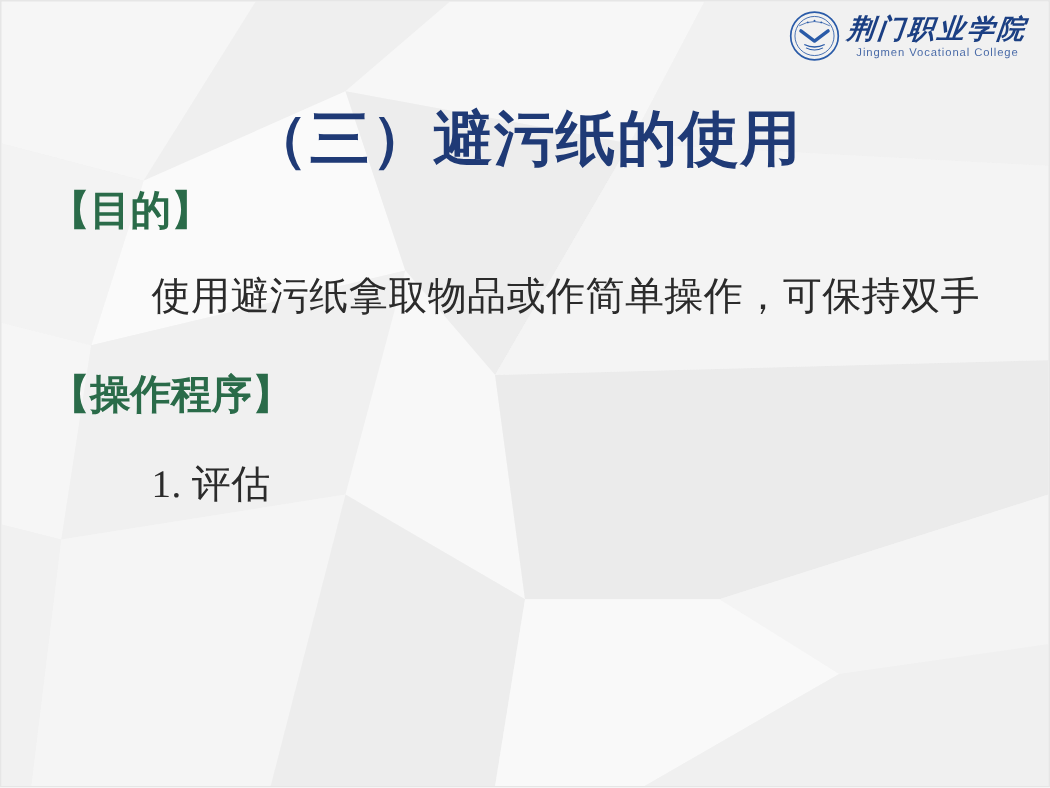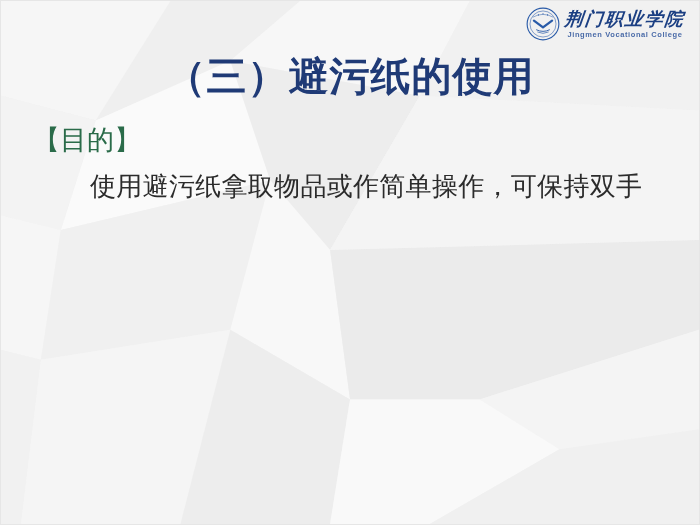--- a/index.html
+++ b/index.html
@@ -53,61 +53,61 @@
     font-weight: bold;
     font-style: italic;
     color: #1b3f83;
     letter-spacing: 2px;
     white-space: nowrap;
     transform: skewX(-6deg);
   }
   #logo .en {
     font-family: "Liberation Sans", "DejaVu Sans", sans-serif;
     font-size: 7.5px;
-    font-weight: bold;
+    font-weight: normal;
     color: #4a6ba8;
     letter-spacing: 0.6px;
     white-space: nowrap;
     margin-top: 3px;
   }
   
   #title {
     position: absolute;
-    top: 48px;
+    top: 64px;
     left: 0;
     width: 100%;
     text-align: center;
     font-size: 40px;
     font-weight: bold;
     color: #1f3a76;
     letter-spacing: 1px;
     z-index: 4;
     white-space: nowrap;
   }
   
   #body-content {
     position: absolute;
     top: 124px;
     left: 32px;
     right: 24px;
     z-index: 4;
   }
   .section-head {
     font-size: 27px;
-    font-weight: normal;
+    font-weight: bold;
     color: #2a6b49;
     line-height: 1.12;
     margin: 0;
     white-space: nowrap;
   }
   .para {
     font-size: 26px;
     color: #2b2b2b;
     line-height: 1.42;
-    margin: 5px;
+    margin: 16px;
     letter-spacing: 0.3px;
   }
   .indent { text-indent: 2em; }
   .sp-1 { height: 9px; }
   .sp-2 { height: 15px; }
   .sp-3 { height: 11px; }
   .sp-4 { height: 12px; }
 </style>
 </head>
 <body>
@@ -159,18 +159,20 @@
   <div id="title">（三）避污纸的使用</div>
 
   <div id="body-content">
 
     <div class="section-head">【目的】</div>
     <div class="sp-1"></div>
     <div class="para indent">使用避污纸拿取物品或作简单操作，可保持双手</div>
 
     <div class="sp-2"></div>
 
+    <div class="section-head">【操作程序】</div>
     <div class="sp-3"></div>
+    <div class="para indent">1. 评估</div>
     <div class="sp-4"></div>
 
   </div>
 
 </div>
 
 </body></html>

